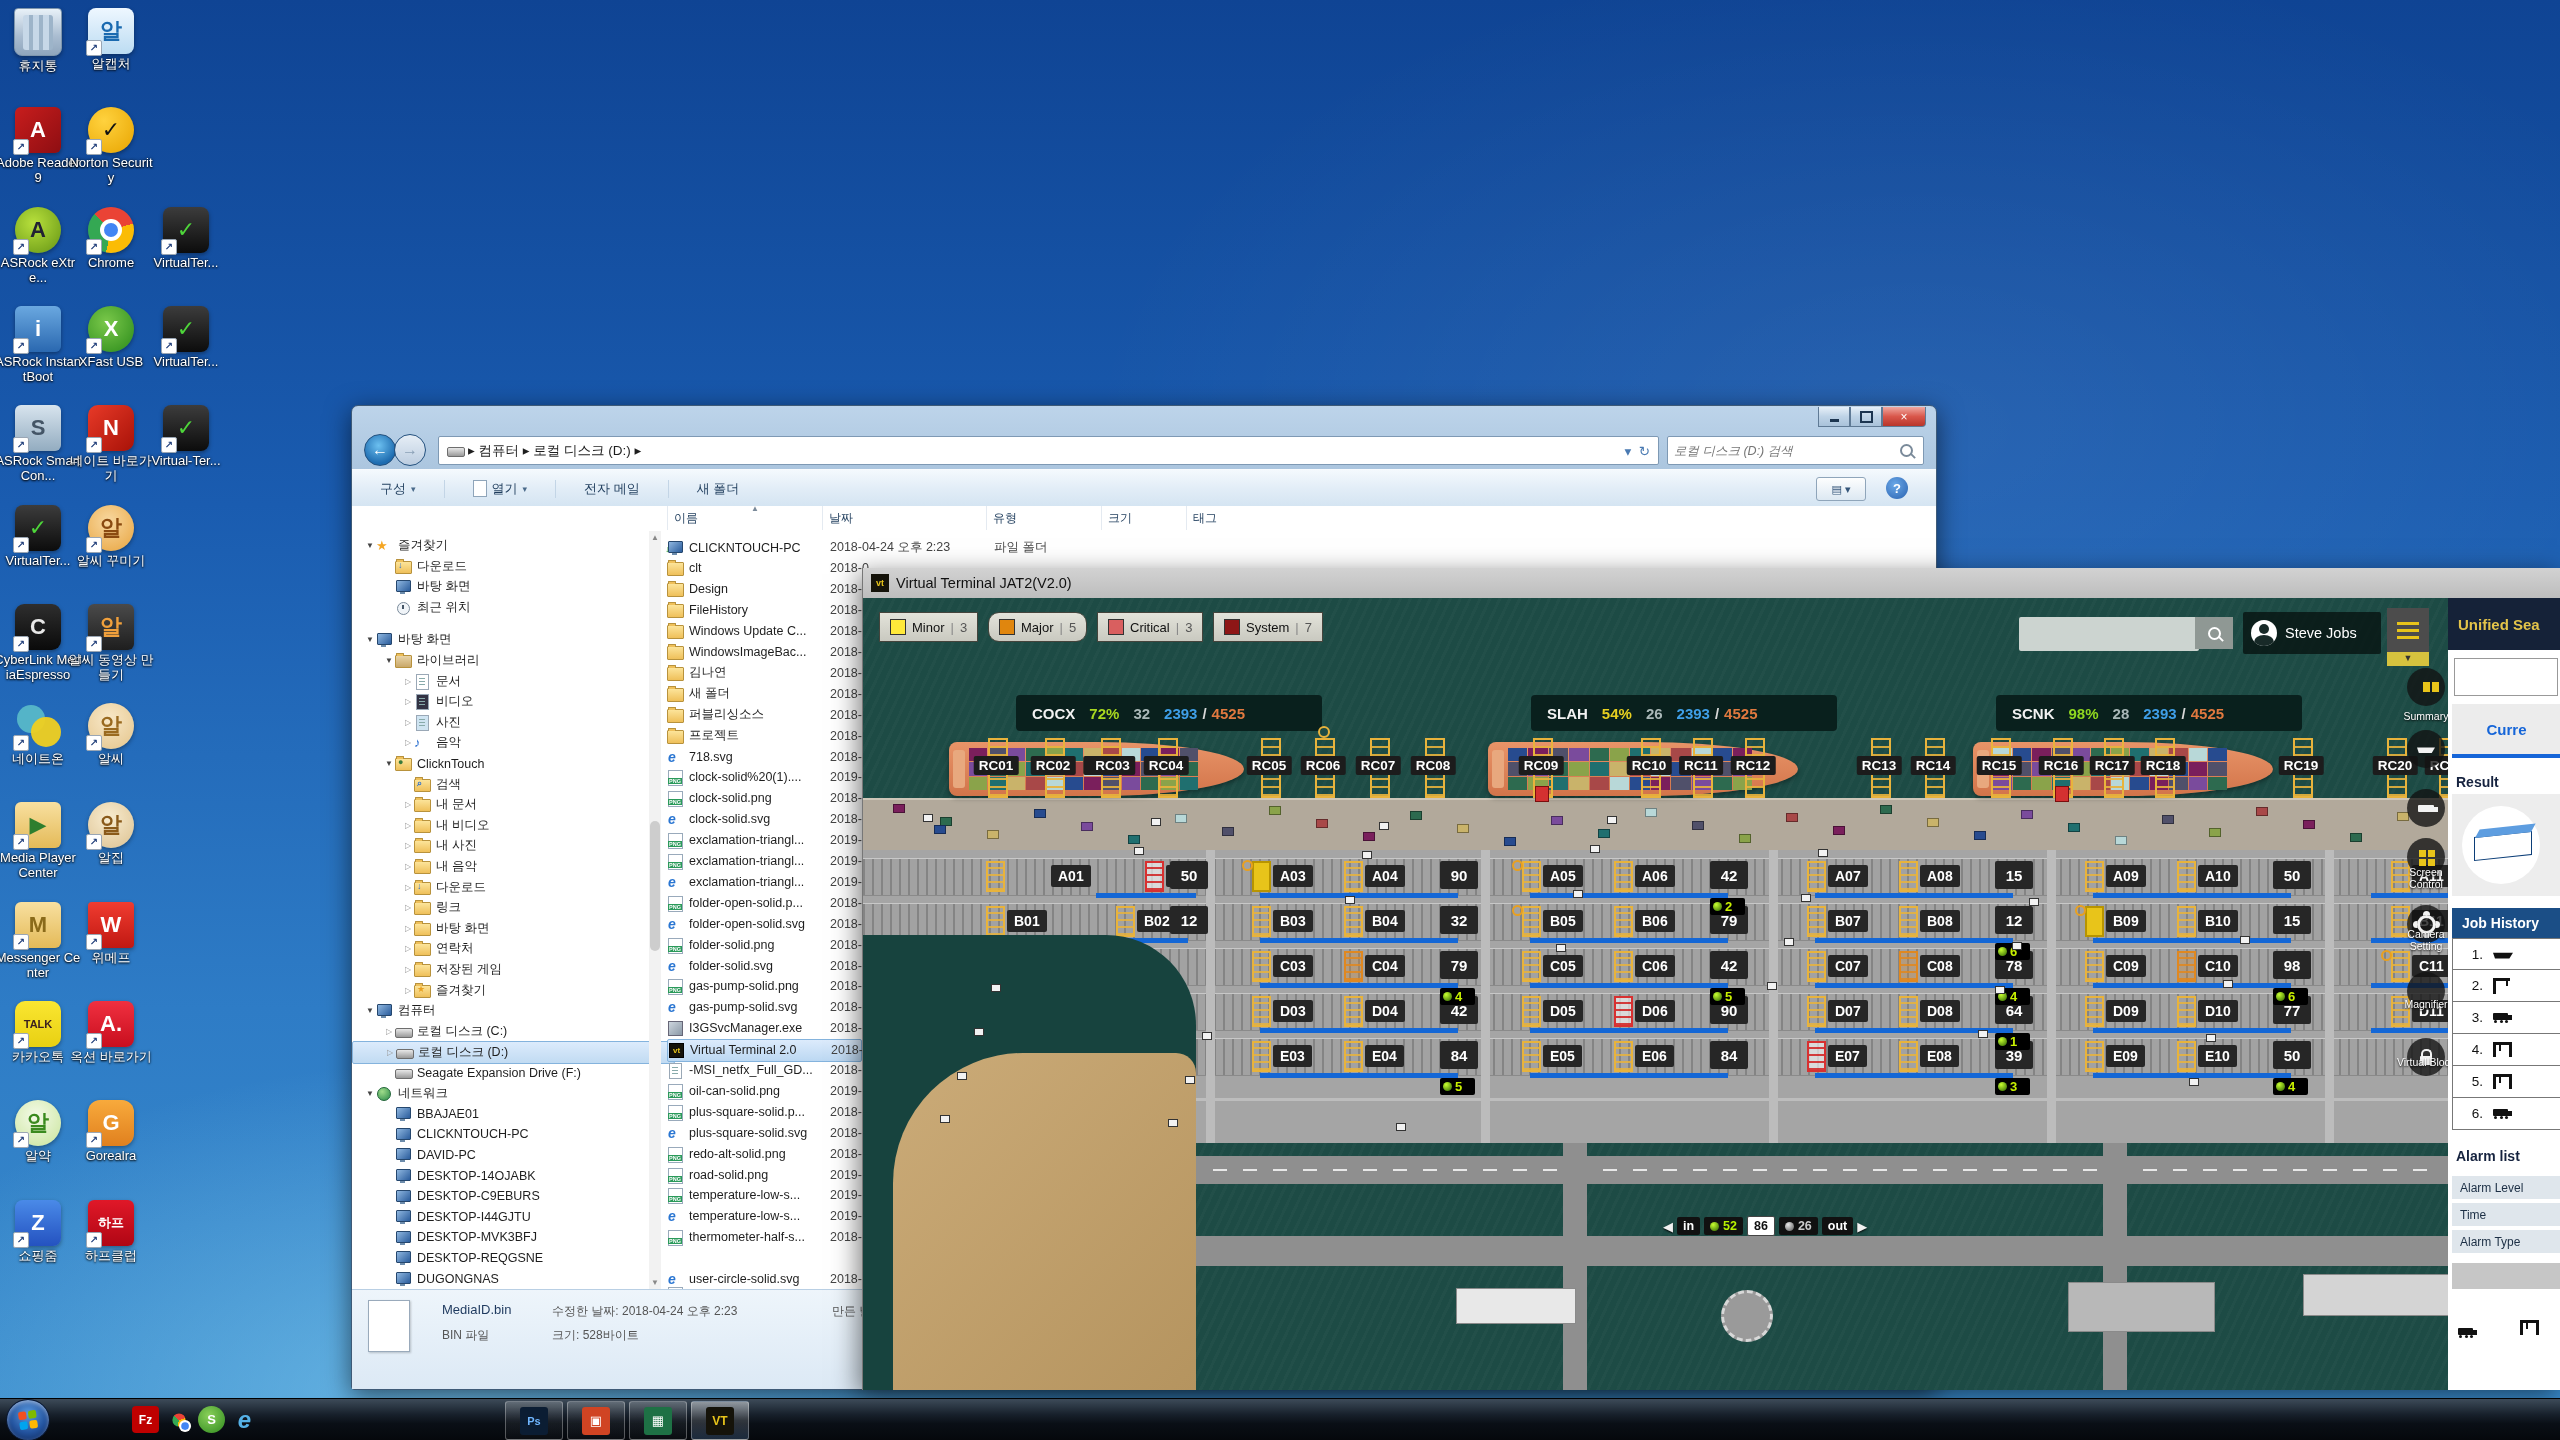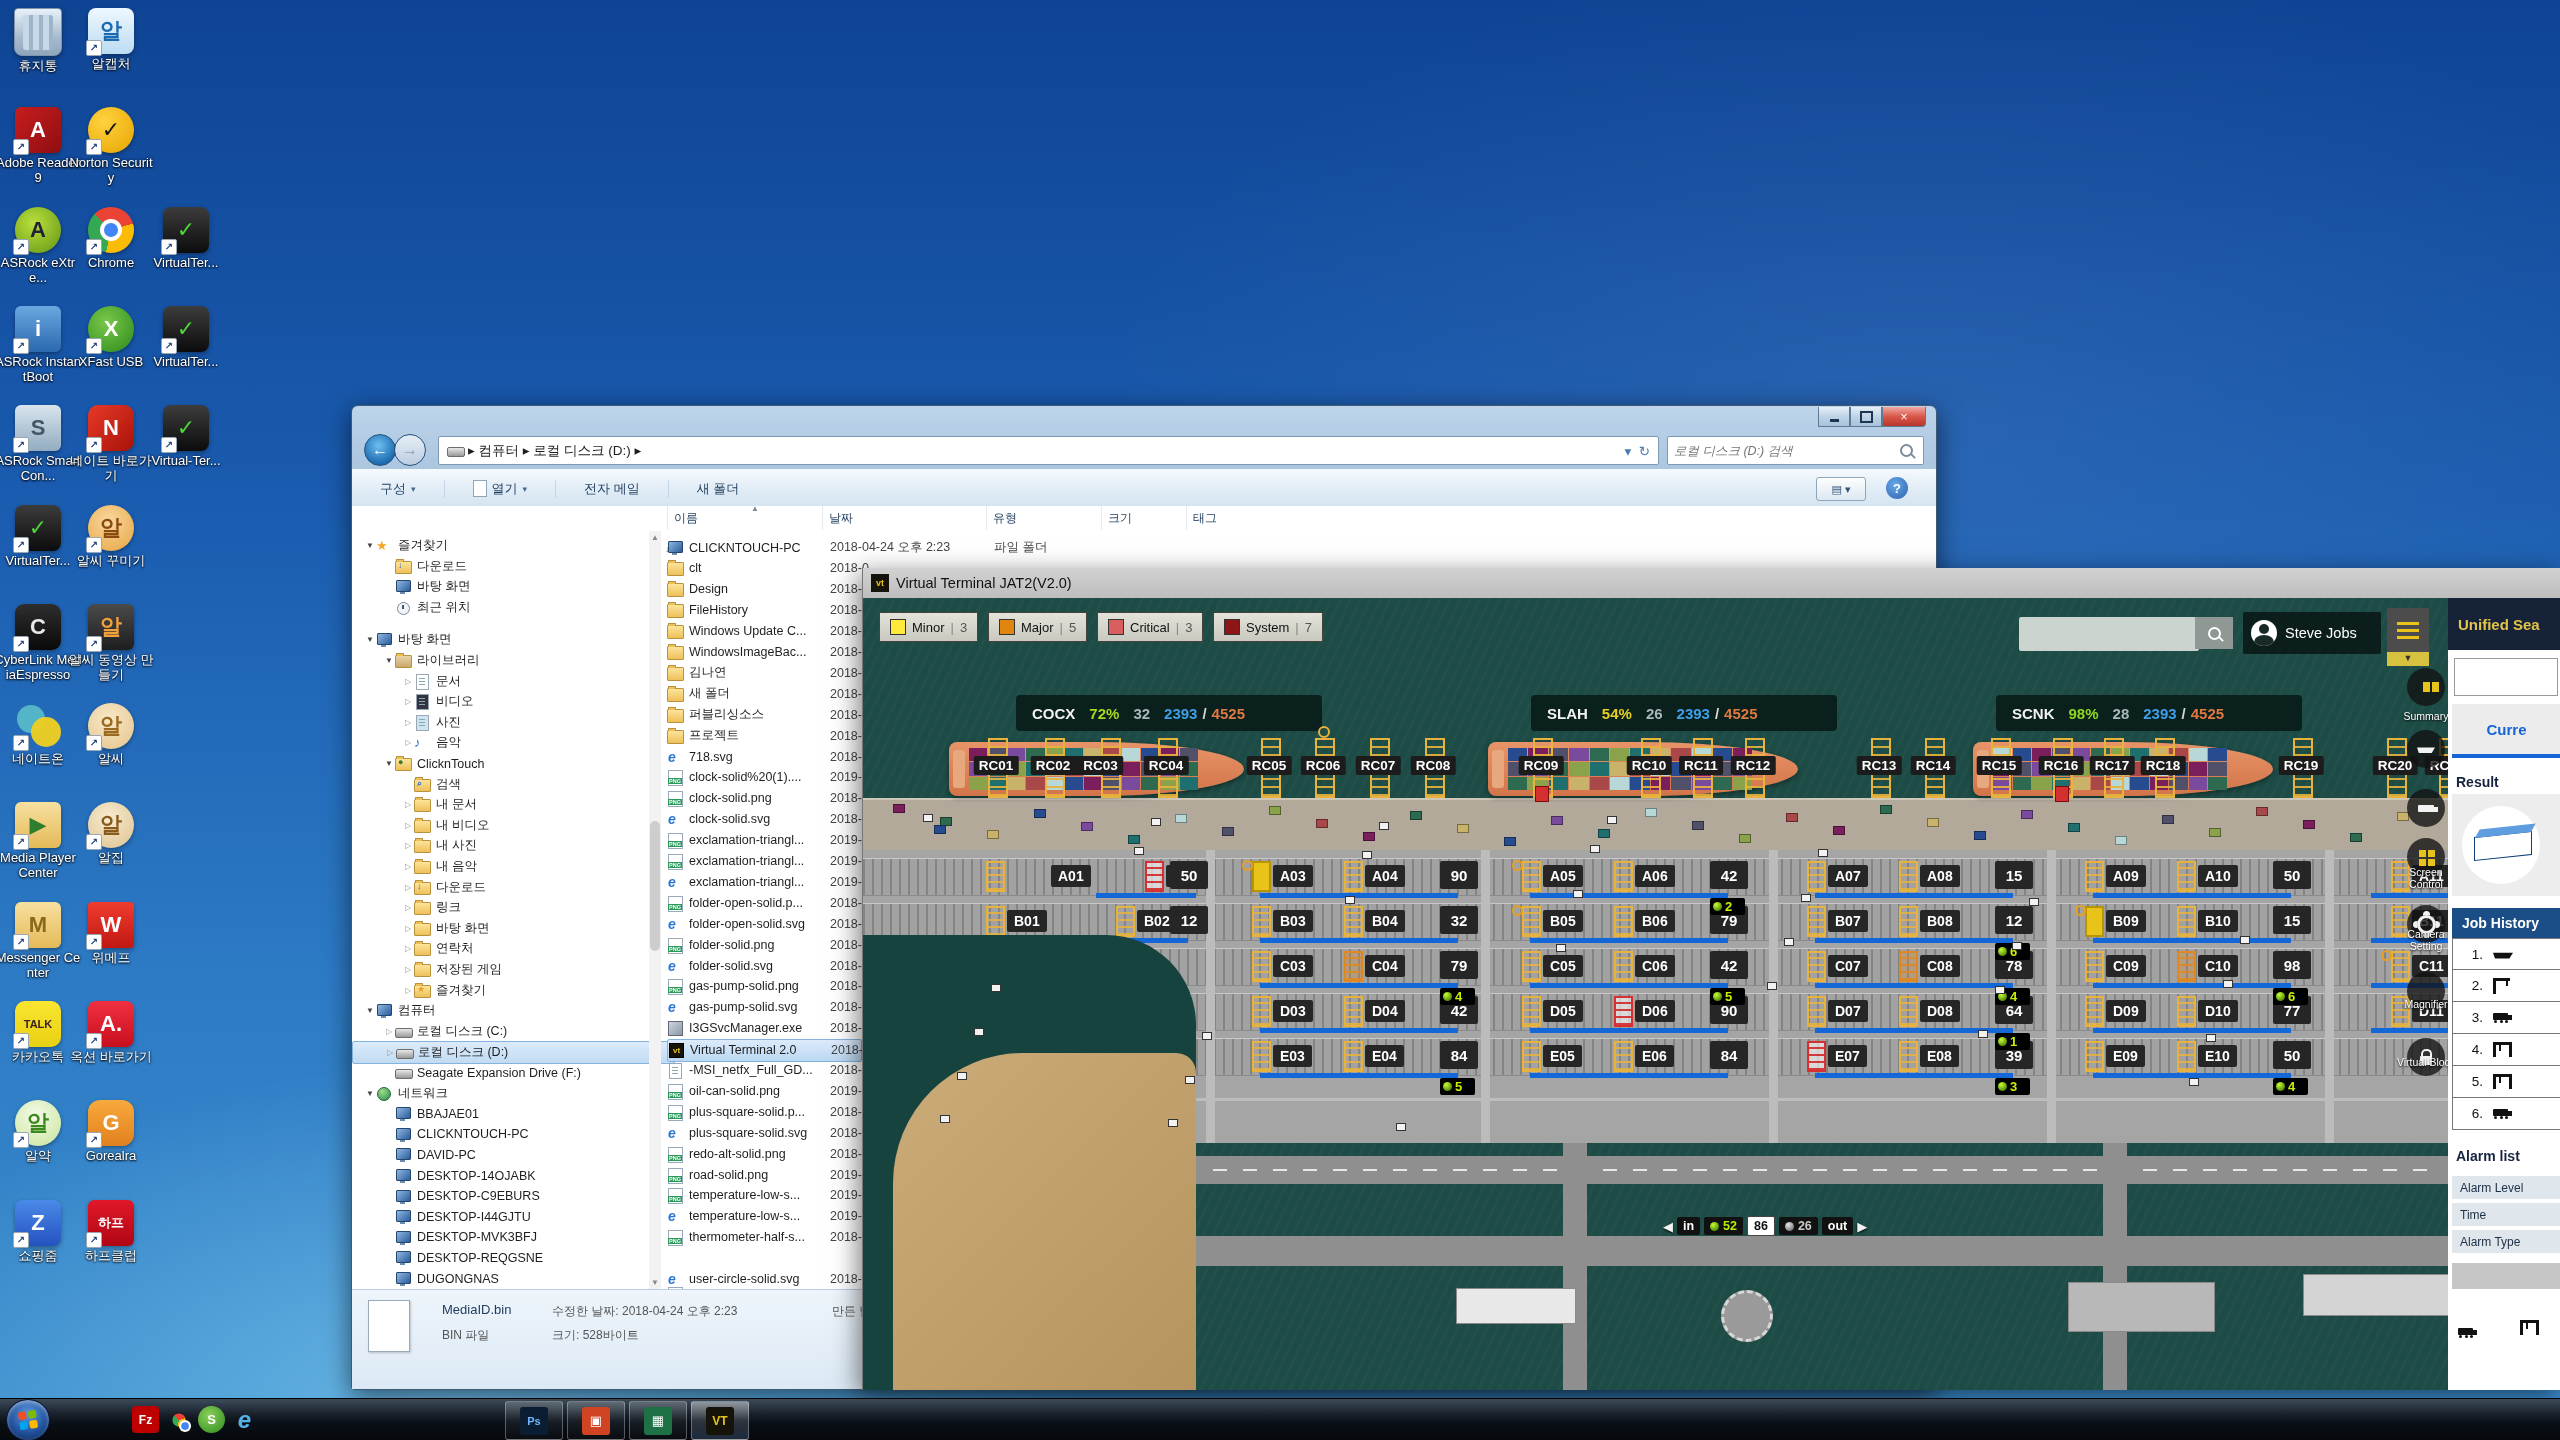--- a/index.html
+++ b/index.html
@@ -976,21 +976,21 @@
       <div class="timerbox">
         <span class="clk"></span>
         <span class="timer-txt">00:32:21</span>
       </div>
     <div class="alarm-btn" style="left: 16px;">
           <div class="alarm-sq" style="background: rgb(255, 233, 58);"></div>
           <span>Minor</span>
           <span style="color: rgb(136, 136, 136);">|</span>
           <span class="alarm-cnt">3</span>
         </div>
-        <div class="alarm-btn" style="left: 125px;">
+        <div class="alarm-btn" style="left: 125px; border-radius: 11px;">
           <div class="alarm-sq" style="background: rgb(224, 134, 14);"></div>
           <span>Major</span>
           <span style="color: rgb(136, 136, 136);">|</span>
           <span class="alarm-cnt">5</span>
         </div>
         <div class="alarm-btn" style="left: 234px;">
           <div class="alarm-sq" style="background: rgb(217, 95, 95);"></div>
           <span>Critical</span>
           <span style="color: rgb(136, 136, 136);">|</span>
           <span class="alarm-cnt">3</span>
@@ -1161,21 +1161,21 @@
             <i style="background: rgb(80, 80, 106);"></i>
             <i style="background: rgb(122, 75, 156);"></i>
             <i style="background: rgb(45, 106, 79);"></i>
           </div>
         </div>
         <div class="qcrane" style="left: 125px;"></div>
         <div class="qlabel" style="left: 133px; transform: translateX(-50%);">RC01</div>
         <div class="qcrane" style="left: 182px;"></div>
         <div class="qlabel" style="left: 190px; transform: translateX(-50%);">RC02</div>
         <div class="qcrane" style="left: 238px;"></div>
-        <div class="qlabel" style="left: 234px; transform: translateX(-50%); padding-left: 12px;">RC03</div>
+        <div class="qlabel" style="left: 246px; transform: translateX(-50%); padding-left: 12px;">RC03</div>
         <div class="qcrane" style="left: 295px;"></div>
         <div class="qlabel" style="left: 303px; transform: translateX(-50%);">RC04</div>
         <div class="qcrane" style="left: 398px;"></div>
         <div class="qlabel" style="left: 406px; transform: translateX(-50%);">RC05</div>
         <div class="qcrane" style="left: 452px;"></div>
         <div class="qdot" style="left: 455px;"></div>
         <div class="qlabel" style="left: 460px; transform: translateX(-50%);">RC06</div>
         <div class="qcrane" style="left: 507px;"></div>
         <div class="qlabel" style="left: 515px; transform: translateX(-50%);">RC07</div>
         <div class="qcrane" style="left: 562px;"></div>

